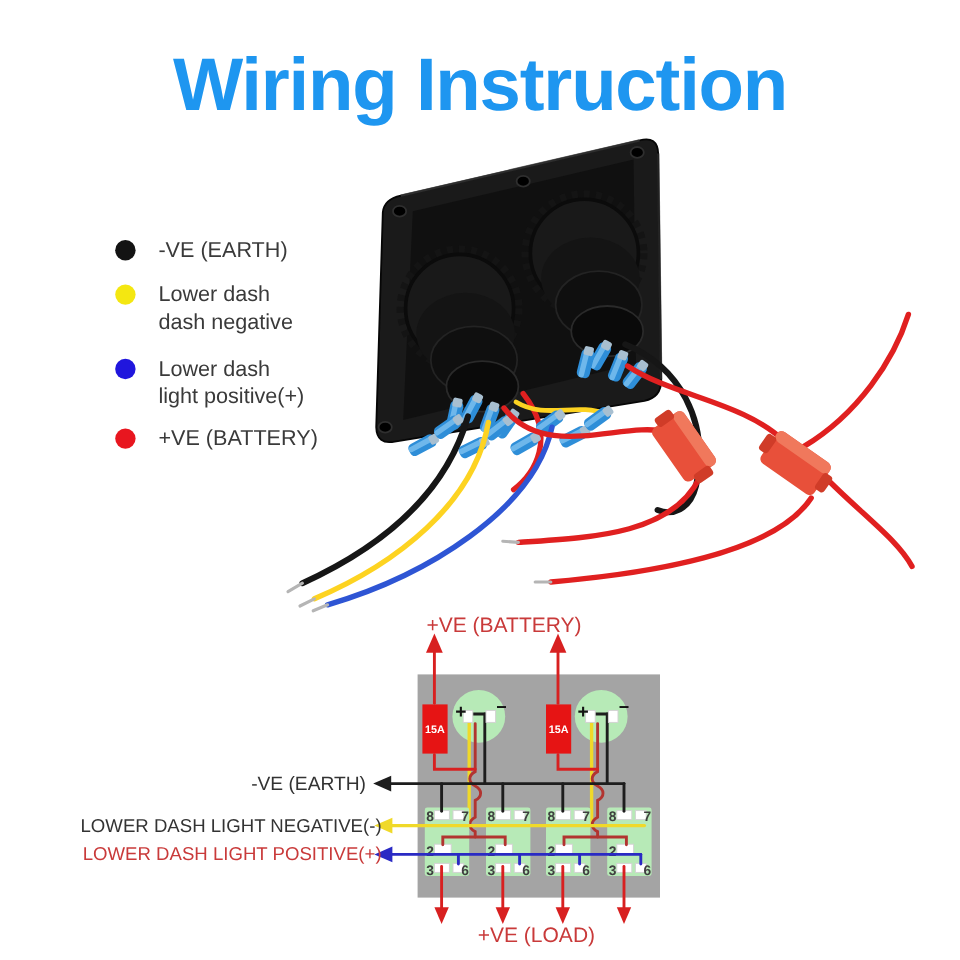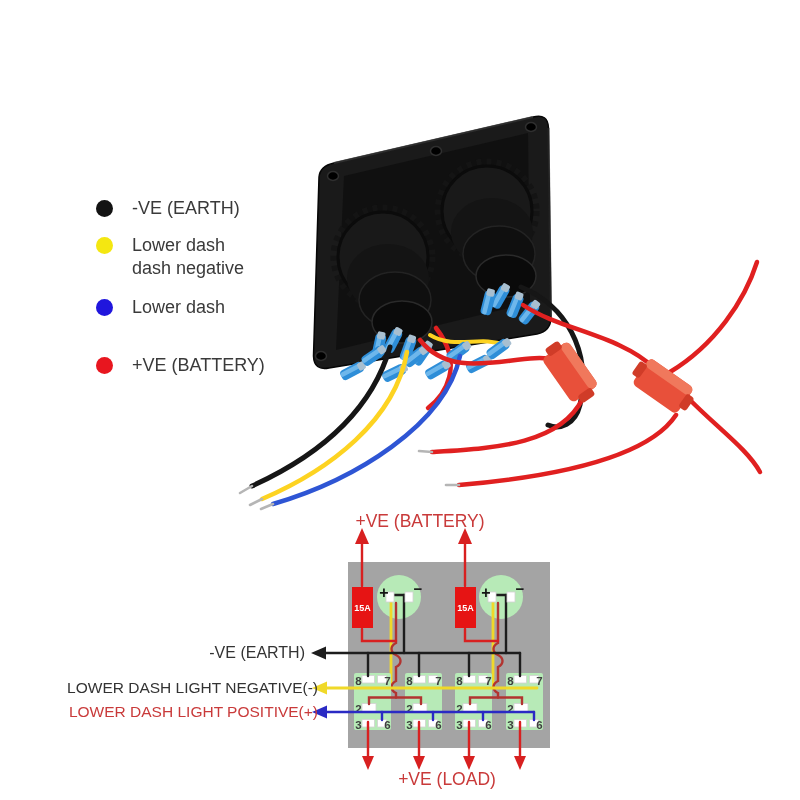--- a/index.html
+++ b/index.html
@@ -24,40 +24,42 @@
   .t-term{fill:#3f3f3f;font-size:11.5px;font-weight:bold;}
   .t-pm{fill:#141414;font-weight:bold;}
   .photo-wire{fill:none;stroke-linecap:round;}
   .tip{stroke:#b5b5b5;stroke-width:2.6;stroke-linecap:round;}
 </style>
 </head>
 <body>
 
 <div id="page">
 
+  <div id="title">Wiring Instruction</div>
 
   <div>
     <div class="legend-item" style="top:197px;">
       <span class="dot" style="background-color: rgb(19, 19, 19);"></span>
       <div class="legend-text">
         <div>-VE (EARTH)</div>
         <div></div>
       </div>
     </div>
     <div class="legend-item" style="top:234px;">
       <span class="dot" style="background-color: rgb(244, 231, 17);"></span>
       <div class="legend-text">
         <div>Lower dash</div>
         <div>dash negative</div>
       </div>
     </div>
     <div class="legend-item" style="top:296px;">
       <span class="dot" style="background-color: rgb(32, 22, 221);"></span>
       <div class="legend-text">
         <div>Lower dash</div>
+        <div>light positive(+)</div>
       </div>
     </div>
     <div class="legend-item" style="top:354px;">
       <span class="dot" style="background-color: rgb(232, 22, 31);"></span>
       <div class="legend-text">
         <div>+VE (BATTERY)</div>
         <div></div>
       </div>
     </div>
   </div>

